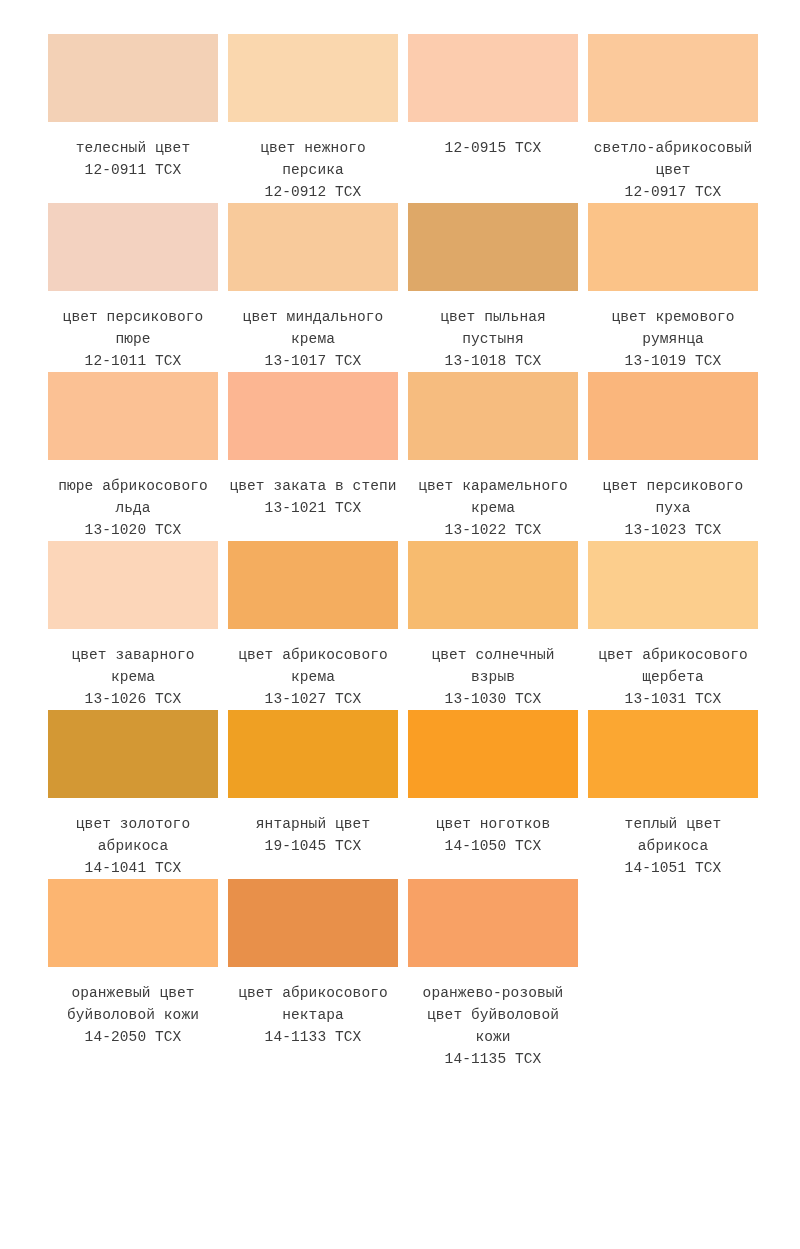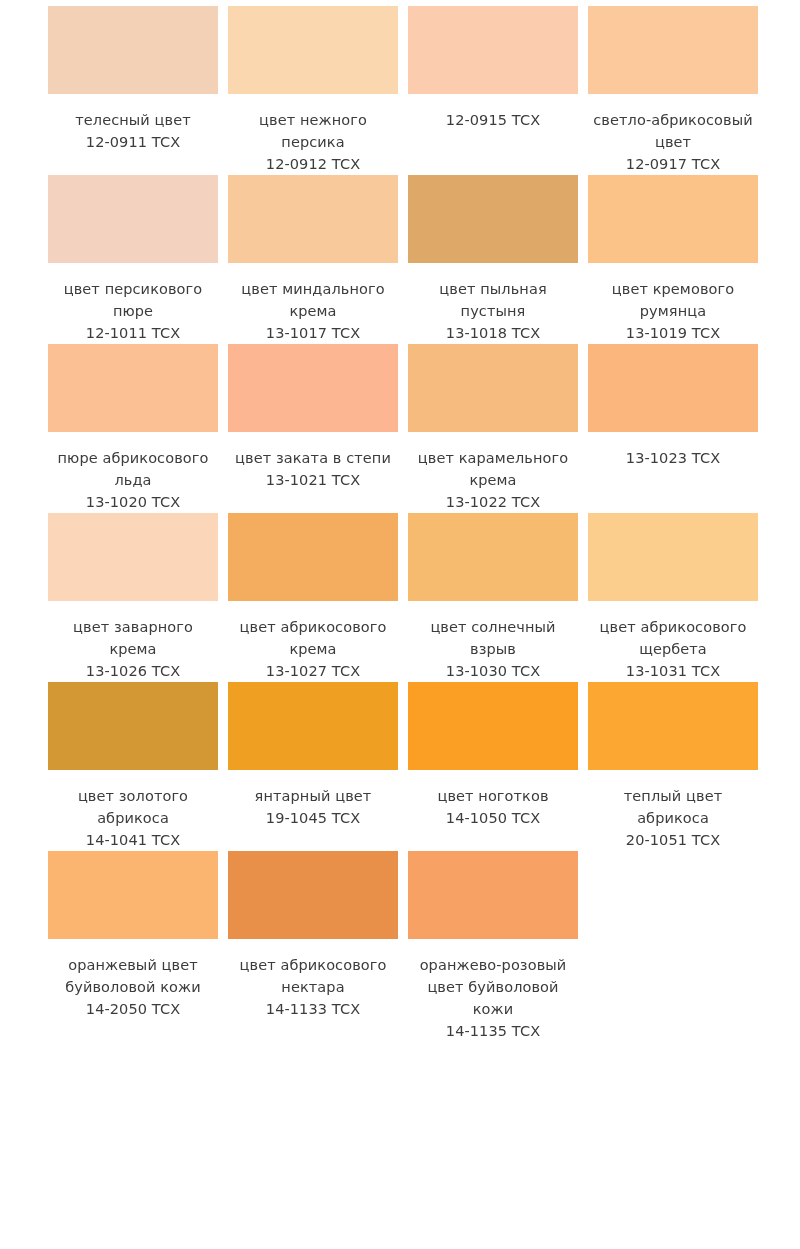--- a/index.html
+++ b/index.html
@@ -12,22 +12,23 @@
     height: 1249px;
     font-family: "DejaVu Sans", "Liberation Sans", sans-serif;
     color: #3a3a3a;
     overflow: hidden;
   }
 
   #palette-page {
     width: 644px;
     height: 1249px;
     box-sizing: border-box;
-    padding: 6px 22px 0 48px;
+    padding: 34px 22px 0 48px;
     background: #ffffff;
+    font-family: Liberation Mono, monospace;
   }
 
   .palette-grid {
     display: grid;
     grid-template-columns: repeat(4, 180px);
     column-gap: 0px;
     grid-auto-rows: min-content;
   }
 
   .swatch-cell {
@@ -142,20 +143,21 @@
       <div class="swatch-chip" style="background-color: rgb(246, 188, 127);"></div>
       <div class="swatch-caption">
         <span class="swatch-name">цвет карамельного крема</span>
         <span class="swatch-code">13-1022 TCX</span>
       </div>
     </div>
 
     <div class="swatch-cell row-spacer-4">
       <div class="swatch-chip" style="background-color: rgb(250, 182, 124);"></div>
       <div class="swatch-caption">
+        <span class="swatch-name">цвет персикового пуха</span>
         <span class="swatch-code">13-1023 TCX</span>
       </div>
     </div>
     <div class="swatch-cell row-spacer-4">
       <div class="swatch-chip" style="background-color: rgb(252, 214, 185);"></div>
       <div class="swatch-caption">
         <span class="swatch-name">цвет заварного крема</span>
         <span class="swatch-code">13-1026 TCX</span>
       </div>
     </div>
@@ -200,21 +202,21 @@
       <div class="swatch-caption">
         <span class="swatch-name">цвет ноготков</span>
         <span class="swatch-code">14-1050 TCX</span>
       </div>
     </div>
 
     <div class="swatch-cell row-spacer-6">
       <div class="swatch-chip" style="background-color: rgb(251, 167, 50);"></div>
       <div class="swatch-caption">
         <span class="swatch-name">теплый цвет абрикоса</span>
-        <span class="swatch-code">20-1051 TCX</span>
+        <span class="swatch-code">14-1051 TCX</span>
       </div>
     </div>
     <div class="swatch-cell row-spacer-6">
       <div class="swatch-chip" style="background-color: rgb(252, 181, 113);"></div>
       <div class="swatch-caption">
         <span class="swatch-name">оранжевый цвет буйволовой кожи</span>
         <span class="swatch-code">14-2050 TCX</span>
       </div>
     </div>
     <div class="swatch-cell row-spacer-6">

